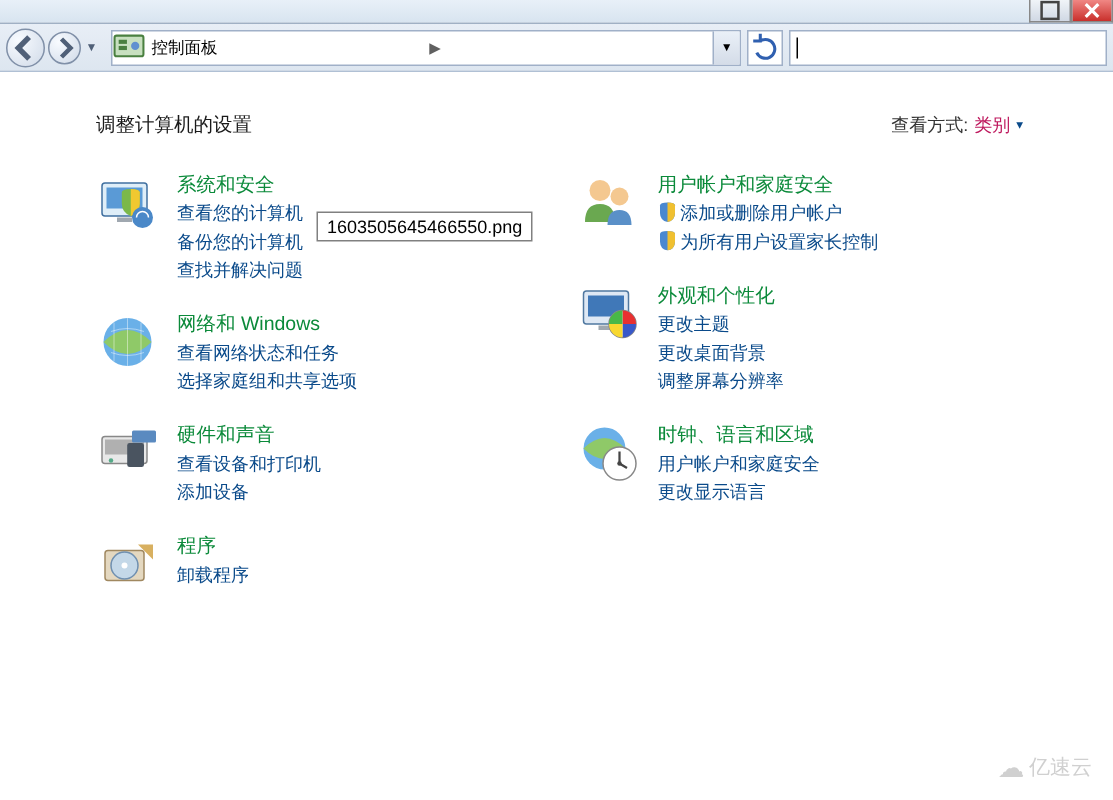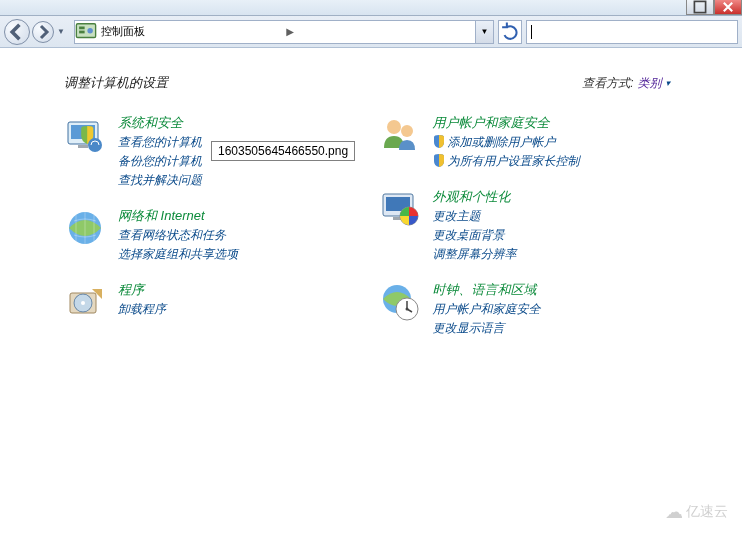--- a/index.html
+++ b/index.html
@@ -17,26 +17,26 @@
     .addrbar { flex: 0 0 420px; height: 24px; background: #fff; border: 1px solid #a0b0c8; display: flex; align-items: center; margin-left: 6px; }
     .addr-icon { width: 22px; height: 22px; display: flex; align-items: center; justify-content: center; font-size: 14px; }
     .addr-text { flex: 1; padding: 0 4px; font-size: 11px; }
     .addr-sep { color: #606060; padding: 0 4px; font-size: 10px; }
     .addr-dd { width: 18px; height: 100%; background: linear-gradient(#eaf0f8, #d4dce8); border-left: 1px solid #a0b0c8; display: flex; align-items: center; justify-content: center; font-size: 8px; }
     .refresh-btn { width: 24px; height: 24px; background: #fff; border: 1px solid #a0b0c8; margin-left: 2px; display: flex; align-items: center; justify-content: center; font-size: 12px; }
     .searchbar { flex: 1; height: 24px; background: #fff; border: 1px solid #a0b0c8; margin-left: 2px; display: flex; align-items: center; padding: 0 4px; }
     .search-cursor { width: 1px; height: 14px; background: #000; animation: blink 1s infinite; }
     @keyframes blink { 50% { opacity: 0; } }
     
-    .content { padding: 20px 16px 0 0; font-style: italic; }
+    .content { padding: 20px 4px 0 0; }
     .header-row { display: flex; justify-content: space-between; align-items: center; padding: 6px 56px 22px 64px; }
     .page-title { font-size: 13px; color: #1a1a1a; }
     .view-by { font-size: 12px; color: #0a4a8a; display: flex; align-items: center; gap: 4px; }
     .view-by-label { color: #333; }
-    .view-by-val { color: #4c1d95; }
+    .view-by-val { color: #be185d; }
     .view-by-dd { color: #0a4a8a; font-size: 9px; }
     
     .categories { display: flex; padding: 0 64px; gap: 31px; }
     .cat-col { flex: 1; display: flex; flex-direction: column; gap: 18px; }
     .cat { display: flex; gap: 12px; align-items: flex-start; }
     .cat-icon { width: 42px; height: 42px; flex-shrink: 0; position: relative; }
     .cat-body { display: flex; flex-direction: column; gap: 2px; }
     .cat-title { color: #0b8a3a; font-size: 13px; cursor: pointer; }
     .cat-link { color: #0a4a8a; font-size: 12px; cursor: pointer; }
     .cat-link-shield { display: flex; align-items: flex-start; gap: 3px; }
@@ -138,26 +138,42 @@
 
       <div class="cat">
         <div class="cat-icon">
           <svg viewBox="0 0 42 42">
               <circle cx="21" cy="21" r="16" fill="#6ab0e8"></circle>
               <path d="M5 21 Q21 5 37 21 Q21 37 5 21" fill="#8fc968"></path>
               <path d="M10 14 Q21 10 32 14 M10 28 Q21 32 32 28 M21 5 L21 37 M12 8 Q12 21 12 34 M30 8 Q30 21 30 34" stroke="#fff" stroke-width="0.5" fill="none" opacity="0.6"></path>
             </svg>
         </div>
         <div class="cat-body">
-          <a class="cat-title">网络和 Internet</a>
+          <a class="cat-title">网络和 Windows</a>
           <a class="cat-link">查看网络状态和任务</a>
           <a class="cat-link">选择家庭组和共享选项</a>
         </div>
       </div>
 
+      <div class="cat">
+        <div class="cat-icon">
+          <svg viewBox="0 0 42 42">
+              <rect x="4" y="10" width="30" height="18" rx="2" fill="#e8e8e8" stroke="#888"></rect>
+              <rect x="6" y="12" width="26" height="10" fill="#b0b0b0"></rect>
+              <circle cx="10" cy="26" r="1.5" fill="#5a8"></circle>
+              <rect x="26" y="18" width="14" height="20" rx="2" fill="#4a5460" transform="scale(0.8)"></rect>
+              <rect x="24" y="6" width="16" height="8" rx="1" fill="#5a8ac0"></rect>
+            </svg>
+        </div>
+        <div class="cat-body">
+          <a class="cat-title">硬件和声音</a>
+          <a class="cat-link">查看设备和打印机</a>
+          <a class="cat-link">添加设备</a>
+        </div>
+      </div>
 
       <div class="cat">
         <div class="cat-icon">
           <svg viewBox="0 0 42 42">
               <rect x="6" y="12" width="26" height="20" rx="2" fill="#e4d8c0" stroke="#a08860"></rect>
               <circle cx="19" cy="22" r="9" fill="radial-gradient(#d0e0f0,#8aa8c8)"></circle>
               <circle cx="19" cy="22" r="9" fill="#c4d8e8" stroke="#7090b0"></circle>
               <circle cx="19" cy="22" r="2" fill="#fff"></circle>
               <path d="M28 8 L38 8 L38 18 Z" fill="#d8b060"></path>
             </svg>

